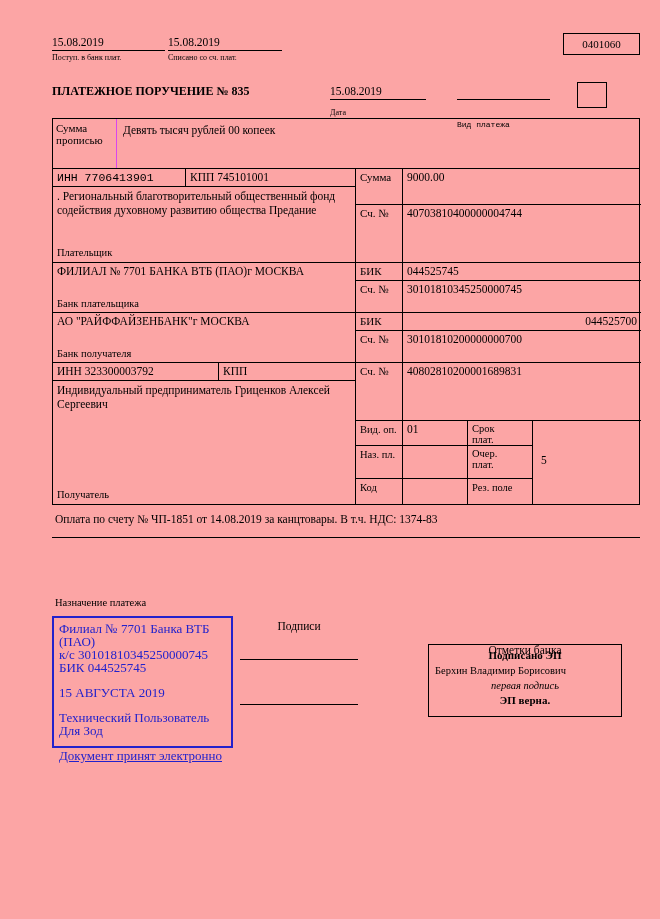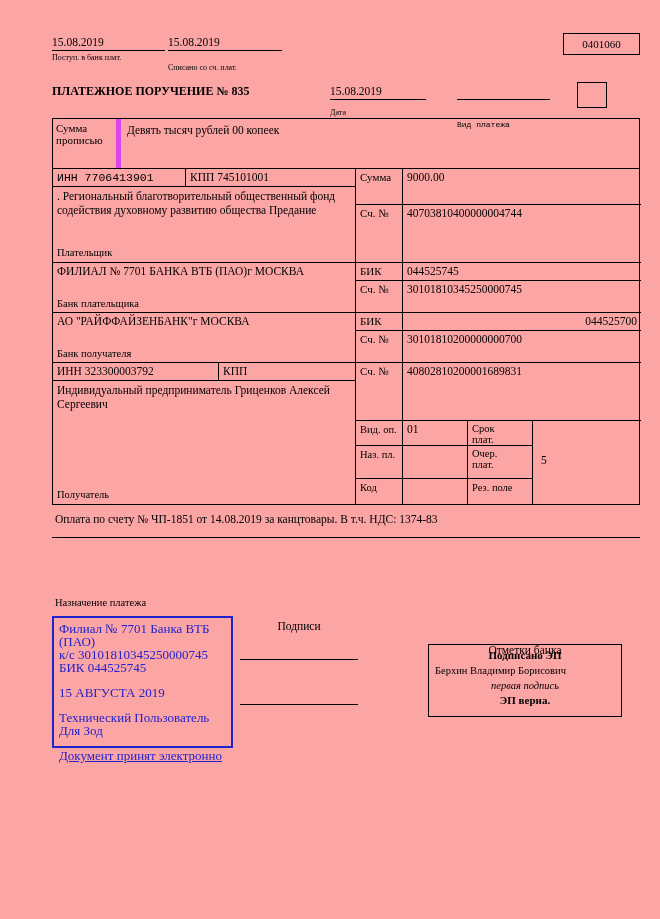--- a/index.html
+++ b/index.html
@@ -28,41 +28,41 @@
 <body>
 
 <div class="page">
 
   <div class="abs" style="left:52px; top:34px; width:113px;">
     <div class="uline">15.08.2019</div>
     <div class="small" style="margin-top:2px;">Поступ. в банк плат.</div>
   </div>
   <div class="abs" style="left:168px; top:34px; width:114px;">
     <div class="uline">15.08.2019</div>
-    <div class="small" style="margin-top:12px;">Списано со сч. плат.</div>
+    <div class="small" style="margin-top:2px;">Списано со сч. плат.</div>
   </div>
   <div class="abs boxed center" style="left:563px; top:33px; width:77px; height:22px; line-height:20px; font-size:11px;">0401060</div>
 
   <div class="abs bold" style="left:52px; top:84px; font-size:12px;">ПЛАТЕЖНОЕ ПОРУЧЕНИЕ № 835</div>
   <div class="abs" style="left:330px; top:84px; width:96px;">
     <div class="uline" style="height:15px; line-height:14px;">15.08.2019</div>
     <div class="small" style="margin-top:8px;">Дата</div>
   </div>
   <div class="abs" style="left:457px; top:84px; width:93px;">
     <div class="uline" style="height:15px;"></div>
     <div class="small" style="margin-top:20px;font-family:Liberation Mono, monospace;">Вид платежа</div>
   </div>
   <div class="abs boxed" style="left:577px; top:82px; width:30px; height:26px;"></div>
 
   <div class="abs" style="left:52px; top:118px; width:588px; height:50px; border:1px solid #000; border-bottom:none;">
     <div class="abs" style="left:0; top:0; width:63px; height:100%; padding:3px; font-size:11px; line-height:12px;">
       <div>Сумма</div>
       <div>прописью</div>
     </div>
-    <div class="abs" style="left:63px; right:0; top:0; bottom:0; border-left:5px solid #d946ef; padding:5px 6px;">Девять тысяч рублей 00 копеек</div>
+    <div class="abs" style="left:63px; right:0; top:0; bottom:0; border-left:1px solid #d946ef; padding:5px 6px;">Девять тысяч рублей 00 копеек</div>
   </div>
 
   <div class="abs table" style="left:52px; top:168px; width:588px; height:337px;">
 
     <div class="cell bR bB" style="left:0; top:0; width:133px; height:18px;font-family:Liberation Mono, monospace;">ИНН 7706413901</div>
     <div class="cell bR bB" style="left:133px; top:0; width:170px; height:18px;">КПП 745101001</div>
 
     <div class="cell bR bB flexcol" style="left:0; top:18px; width:303px; height:76px; line-height:14px;">
       <div>. Региональный благотворительный общественный фонд содействия духовному развитию общества Предание</div>
       <div class="seclabel">Плательщик</div>

